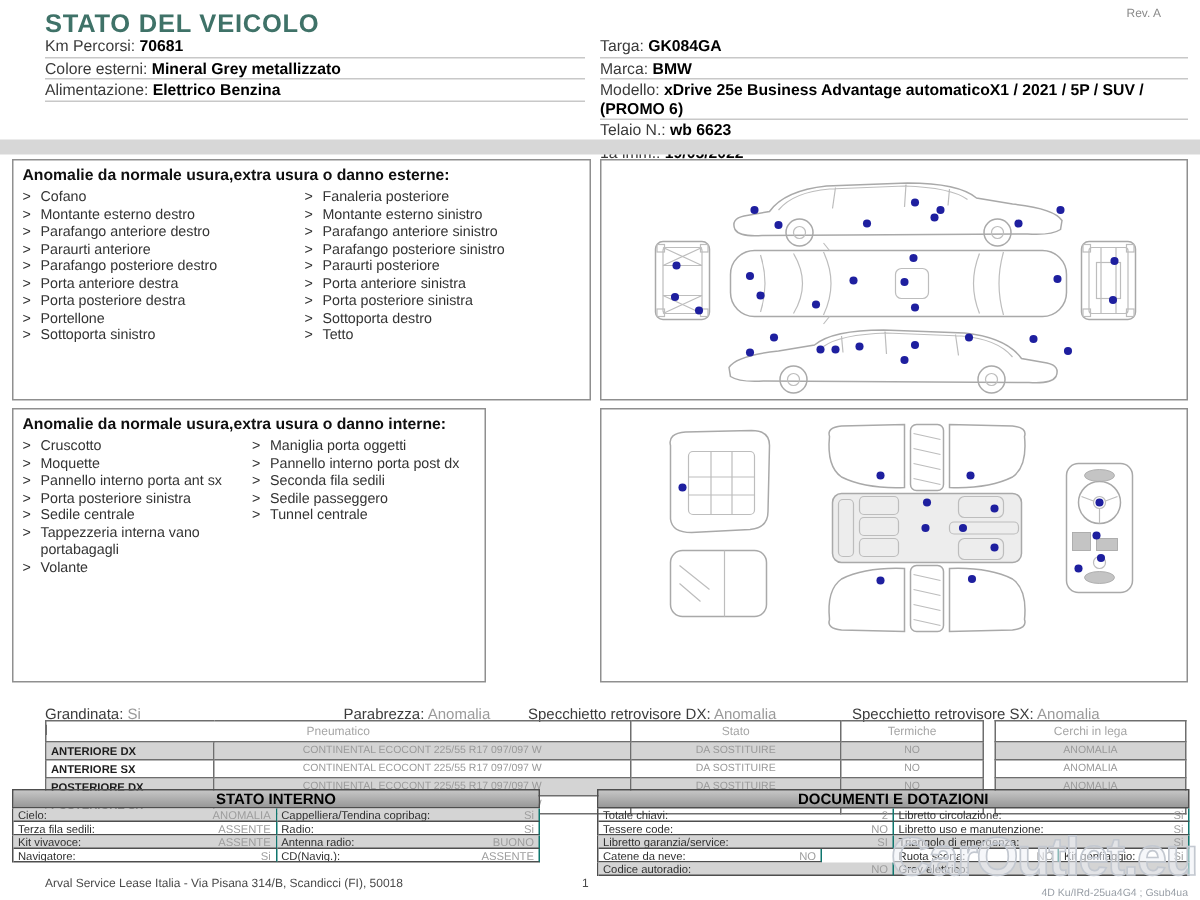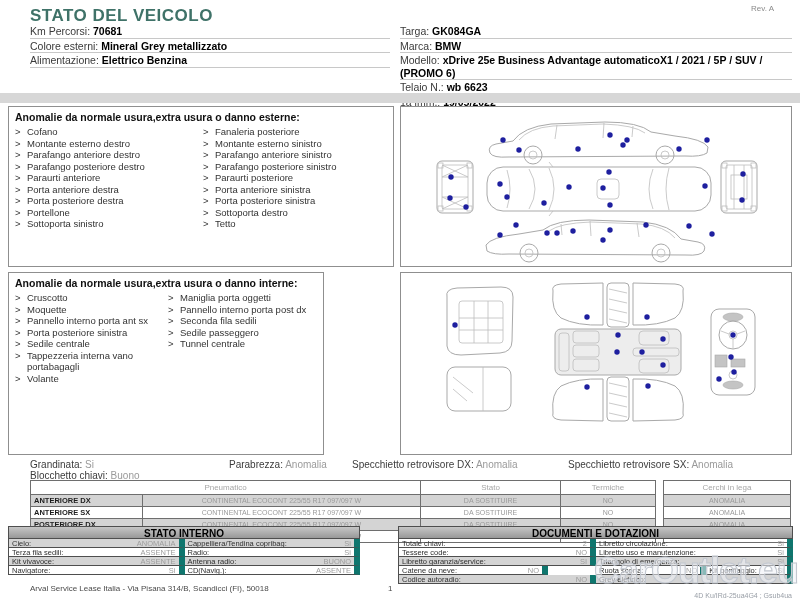--- a/index.html
+++ b/index.html
@@ -29,21 +29,21 @@
   .cols ul{list-style:none;margin:0;padding:0;width:50%;font-size:9.5px;line-height:11.5px;color:#333;}
   .cols li{position:relative;padding-left:12px;}
   .cols li::before{content:"> ";position:absolute;left:0;color:#333;}
   .dia{width:100%;height:100%;display:block;}
   .o{fill:none;stroke:#a9a9a9;stroke-width:1;}
   .o2{fill:none;stroke:#bdbdbd;stroke-width:.8;}
   .fillg{fill:#ededed;stroke:#a9a9a9;stroke-width:1;}
   .sp{fill:#c4c4c4;stroke:#a9a9a9;stroke-width:.6;}
 
   
-  .ck{font-size:10px;}
+  .ck{font-size:10px;margin-top:12px;}
   .ck .ck-l{color:#3c3c3c;}
   .ck .ck-v{color:#9a9a9a;}
   #ck-grand{left:30px;top:459px;}
   #ck-block{left:30px;top:470px;}
   #ck-para{left:229px;top:459px;}
   #ck-dx{left:352px;top:459px;}
   #ck-sx{left:568px;top:459px;}
 
   
   table{border-collapse:collapse;}
@@ -56,21 +56,21 @@
   tr.shade td{background:var(--shade);}
 
   
   .btable{box-sizing:border-box;}
   #stato-interno{left:8px;top:526px;width:352px;}
   #documenti{left:398px;top:526px;width:395px;}
   .bheader{height:13px;line-height:13px;text-align:center;font-size:10px;font-weight:bold;color:#000;
            background:linear-gradient(#c6c6c6,#989898);border:1px solid #4e4e4e;box-sizing:border-box;}
   .brow{display:flex;height:9px;border-left:1px solid #4e4e4e;box-sizing:border-box;}
   .bcell{flex:1;display:flex;justify-content:space-between;align-items:center;
-         padding:0 3px;border-right:6px solid #0f766e;border-bottom:1px solid #4e4e4e;box-sizing:border-box;overflow:hidden;white-space:nowrap;}
+         padding:0 3px;border-right:1px solid #0f766e;border-bottom:1px solid #4e4e4e;box-sizing:border-box;overflow:hidden;white-space:nowrap;}
   .bcell .bl{font-size:7.5px;color:#2f2f2f;}
   .bcell .bv{font-size:7.5px;color:#9d9d9d;}
   .brow.shade .bcell{background:var(--shade);}
   .bcell.w55{flex:0 0 55%;margin-left:48px;} .bcell.w45{flex:0 0 45%;}
 
   
   #footer-company{left:30px;top:584px;font-size:8px;color:#4a4a4a;}
   #footer-page{left:388px;top:584px;font-size:8px;color:#4a4a4a;}
   #watermark{right:0;bottom:0;width:240px;height:48px;z-index:5;pointer-events:none;}
   .wm-main{position:absolute;right:2px;bottom:8px;font-size:36px;font-weight:bold;letter-spacing:-1px;
@@ -99,22 +99,22 @@
 
 <div class="abs" id="band"></div>
 
 <section class="abs box" id="box-ext-list">
   <div class="box-title">Anomalie da normale usura,extra usura o danno esterne:</div>
   <div class="cols">
     <ul>
       <li>Cofano</li>
       <li>Montante esterno destro</li>
       <li>Parafango anteriore destro</li>
+      <li>Paraurti anteriore</li>
       <li>Parafango posteriore destro</li>
-      <li>Paraurti anteriore</li>
       <li>Porta anteriore destra</li>
       <li>Porta posteriore destra</li>
       <li>Portellone</li>
       <li>Sottoporta sinistro</li>
     </ul>
     <ul>
       <li>Fanaleria posteriore</li>
       <li>Montante esterno sinistro</li>
       <li>Parafango anteriore sinistro</li>
       <li>Parafango posteriore sinistro</li>

